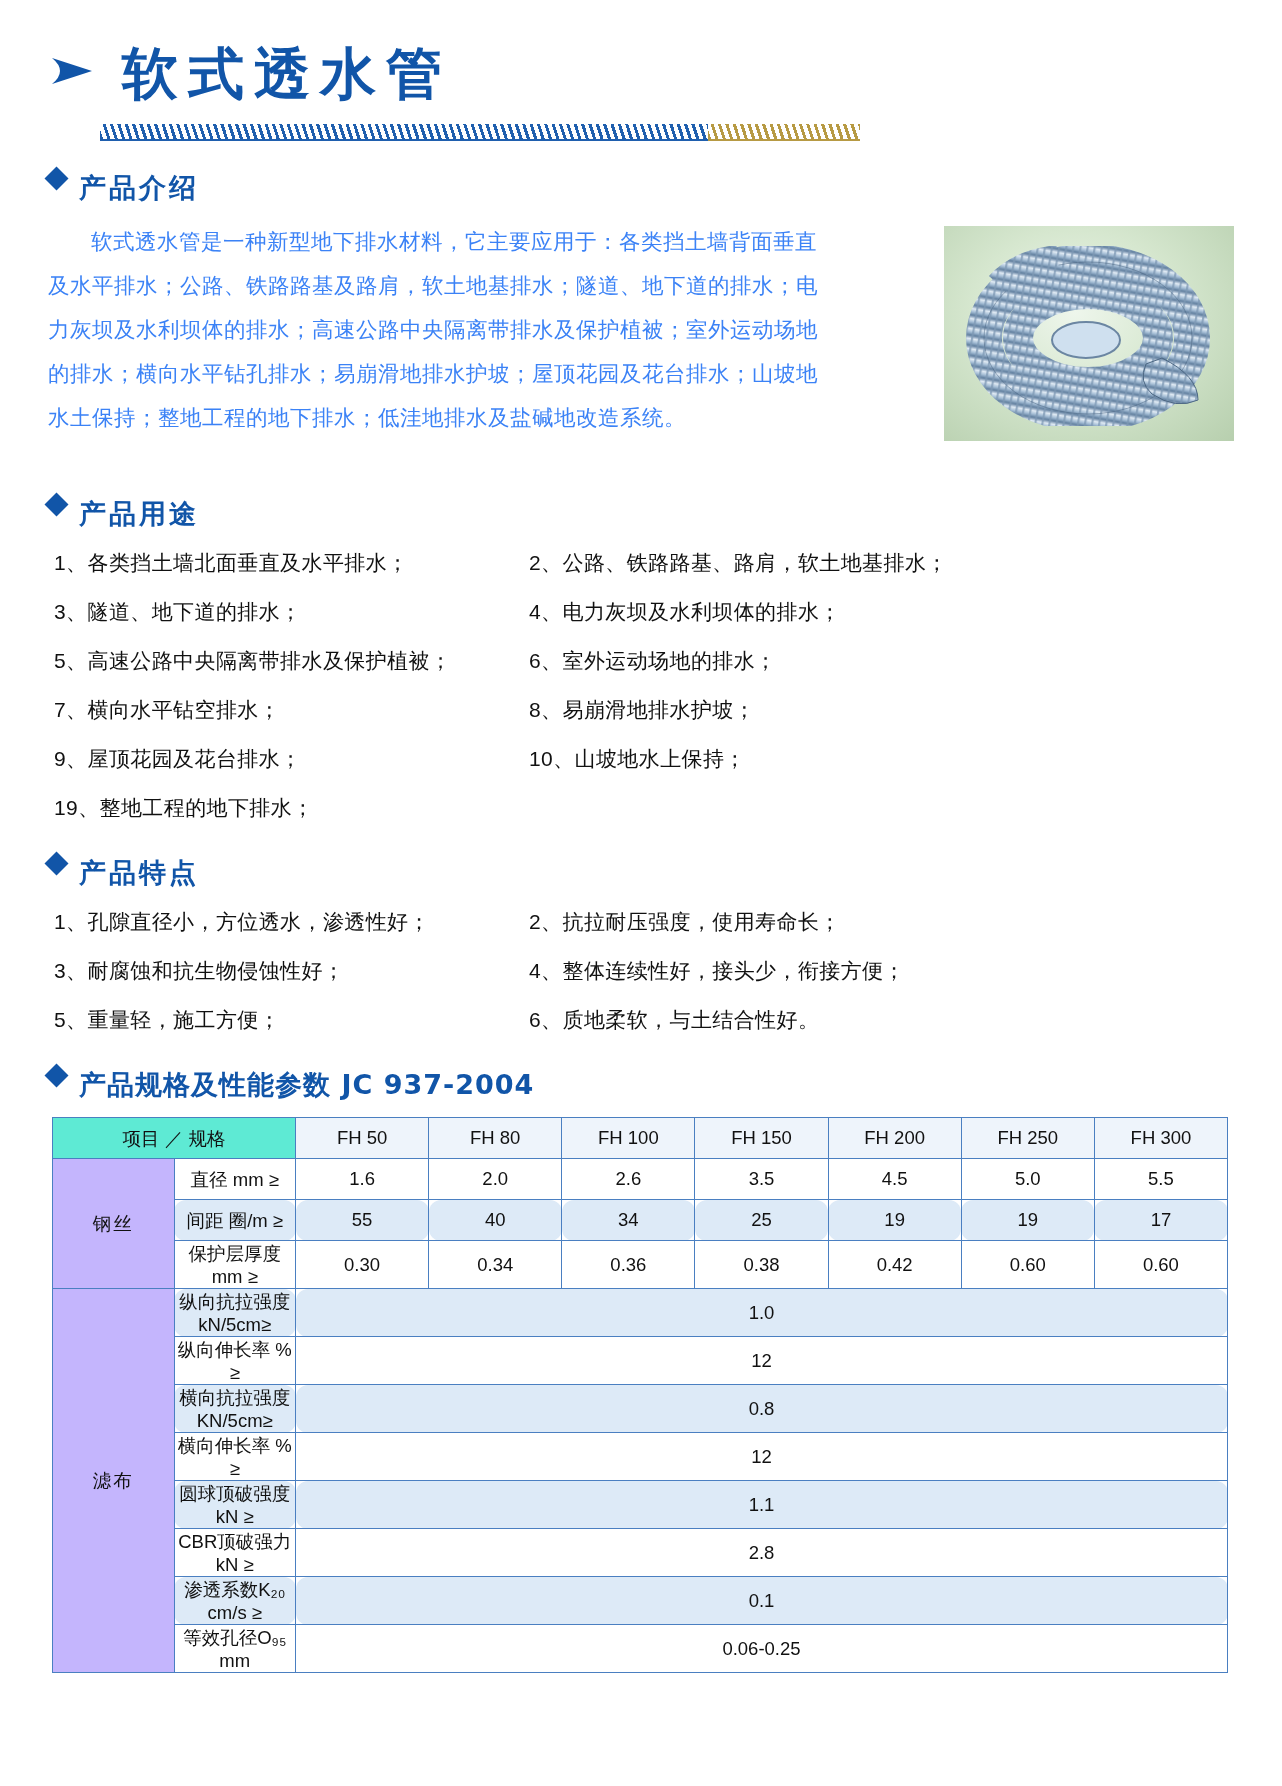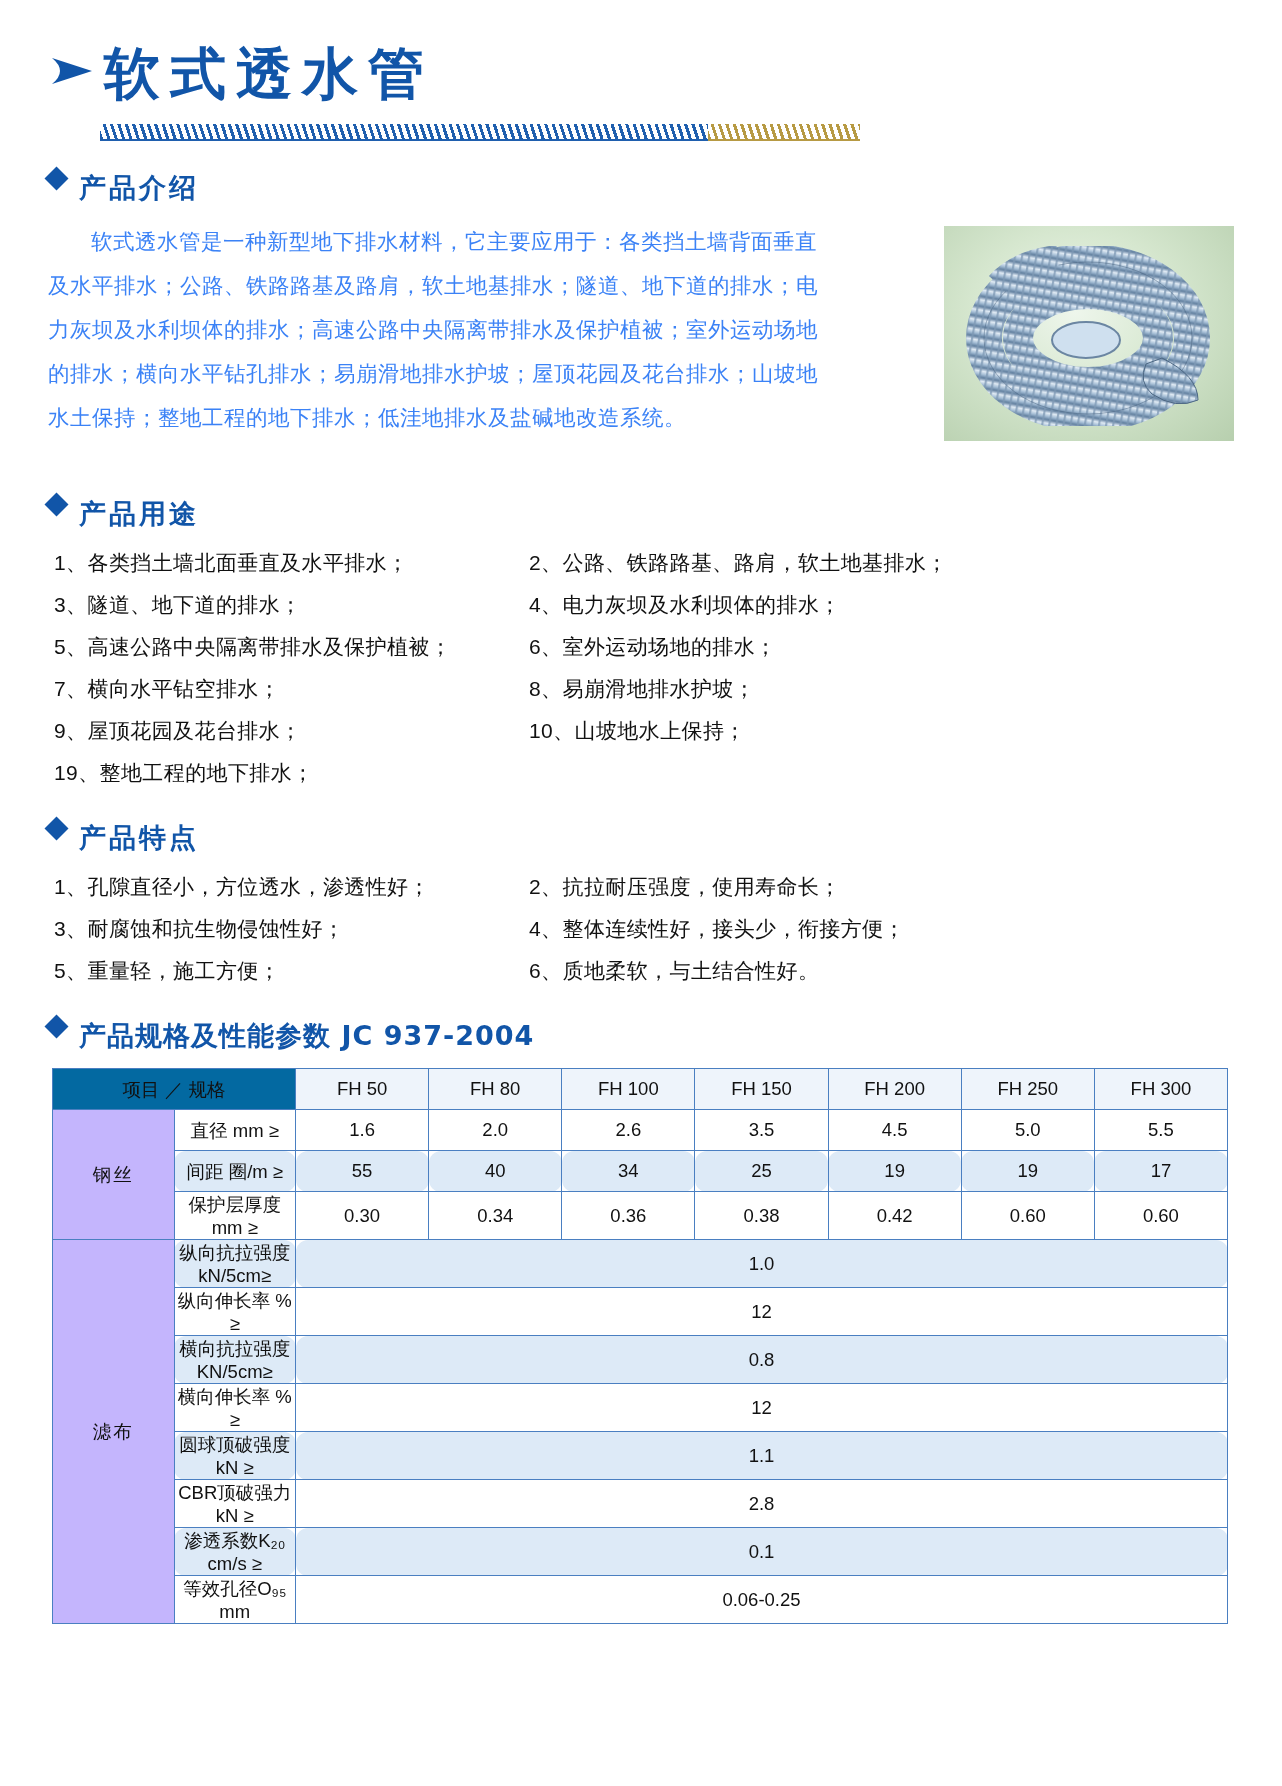--- a/index.html
+++ b/index.html
@@ -21,21 +21,21 @@
     height: 1786px;
     box-sizing: border-box;
     padding: 0 48px;
   }
 
   
   .header {
     padding-top: 46px;
     display: flex;
     align-items: flex-end;
-    gap: 4px;
+    gap: 22px;
   }
   .header-arrow {
     width: 52px;
     height: 46px;
     position: relative;
     margin-bottom: 16px;
     flex: none;
   }
   .header-arrow svg { display: block; }
   .header-title {
@@ -125,21 +125,21 @@
     position: absolute;
     left: 22px; top: 20px;
     width: 250px; height: 180px;
   }
 
   
   .two-col {
     margin-top: 10px;
     display: grid;
     grid-template-columns: 475px 1fr;
-    row-gap: 0px;
+    row-gap: 7px;
     padding-left: 6px;
   }
   .li {
     font-size: 21px;
     line-height: 42px;
     color: #111;
     letter-spacing: 0.4px;
     white-space: nowrap;
   }
 
@@ -173,21 +173,21 @@
     line-height: 34px;
     background: #c4b5fd;
   }
   .labelcell {
     width: 238px;
     text-align: center;
     font-size: 19px;
   }
   .tint { background: #ddeaf7; border-radius: 12px; }
   .white { background: #ffffff; }
-  .hdr .labelcell { background: #0369a1; }
+  .hdr .labelcell { background: #5eead4; }
 </style>
 </head>
 <body>
 
 <div class="page">
 
   <div class="header">
     <div class="header-arrow">
       <svg width="52" height="46" viewBox="0 0 52 46">
         <path d="M4 10 L44 23 L4 36 Q20 23 4 10 Z" fill="#1155a8"></path>

